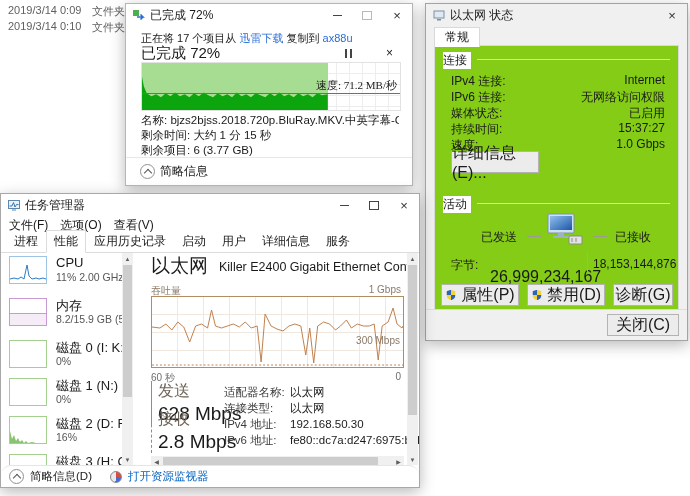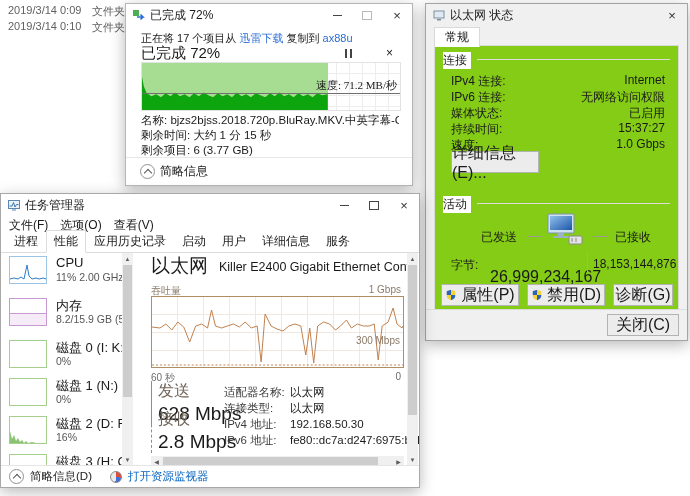--- a/index.html
+++ b/index.html
@@ -96,21 +96,21 @@
                      repeating-linear-gradient(to bottom,transparent 0 17px,#f0e8df 17px 18px);}
   .tm-ymid{position:absolute;right:3px;top:38px;font-size:10px;color:#8a7a68;}
   .tm-xleft{position:absolute;left:10px;top:118px;font-size:10px;color:#6e6e6e;}
   .tm-xright{position:absolute;right:18px;top:118px;font-size:10px;color:#6e6e6e;}
   .send-blk{position:absolute;left:10px;top:128px;border-left:1px solid #c0804d;padding-left:6px;}
   .recv-blk{position:absolute;left:10px;top:156px;border-left:1px dashed #c0804d;padding-left:6px;}
   .blk-lbl{font-size:16px;color:#6f6458;}
   .blk-val{font-size:19px;margin-top:1px;}
   .inforow{position:absolute;left:83px;font-size:11.5px;white-space:nowrap;}
   .inforow .l{display:inline-block;width:66px;color:#3c3c3c;}
-  .tm-status{position:absolute;left:0;right:0;bottom:0;height:22px;border-top:1px solid #e5e5e5;display:flex;align-items:center;gap:6px;padding-left:8px;font-size:11.5px;box-sizing:border-box;}
+  .tm-status{position:absolute;left:0;right:0;bottom:0;height:22px;border-top:1px solid #e5e5e5;display:flex;align-items:center;gap:6px;padding-left:8px;font-size:11.5px;box-sizing:border-box;border-radius:10px;}
   .tm-link{color:#0563c1;}
   .resmon-ico{width:12px;height:12px;border-radius:50%;border:1px solid #8a8a8a;box-sizing:border-box;
     background:conic-gradient(#d94f3f 0 28%,#3f6fd9 28% 52%,#eaeaea 52% 100%);flex:0 0 auto;margin-left:12px;}
 </style>
 </head>
 <body>
 
 <div class="screen">
 
   <div>

